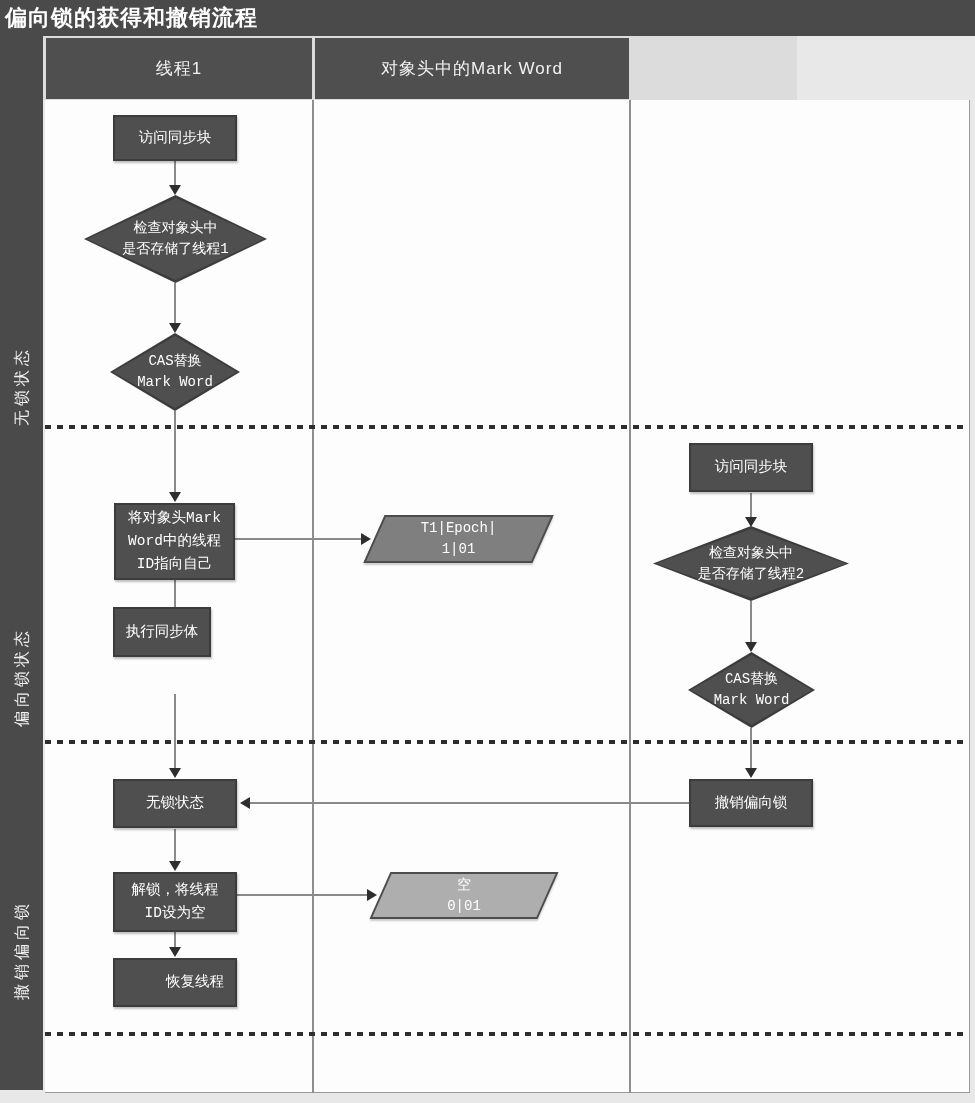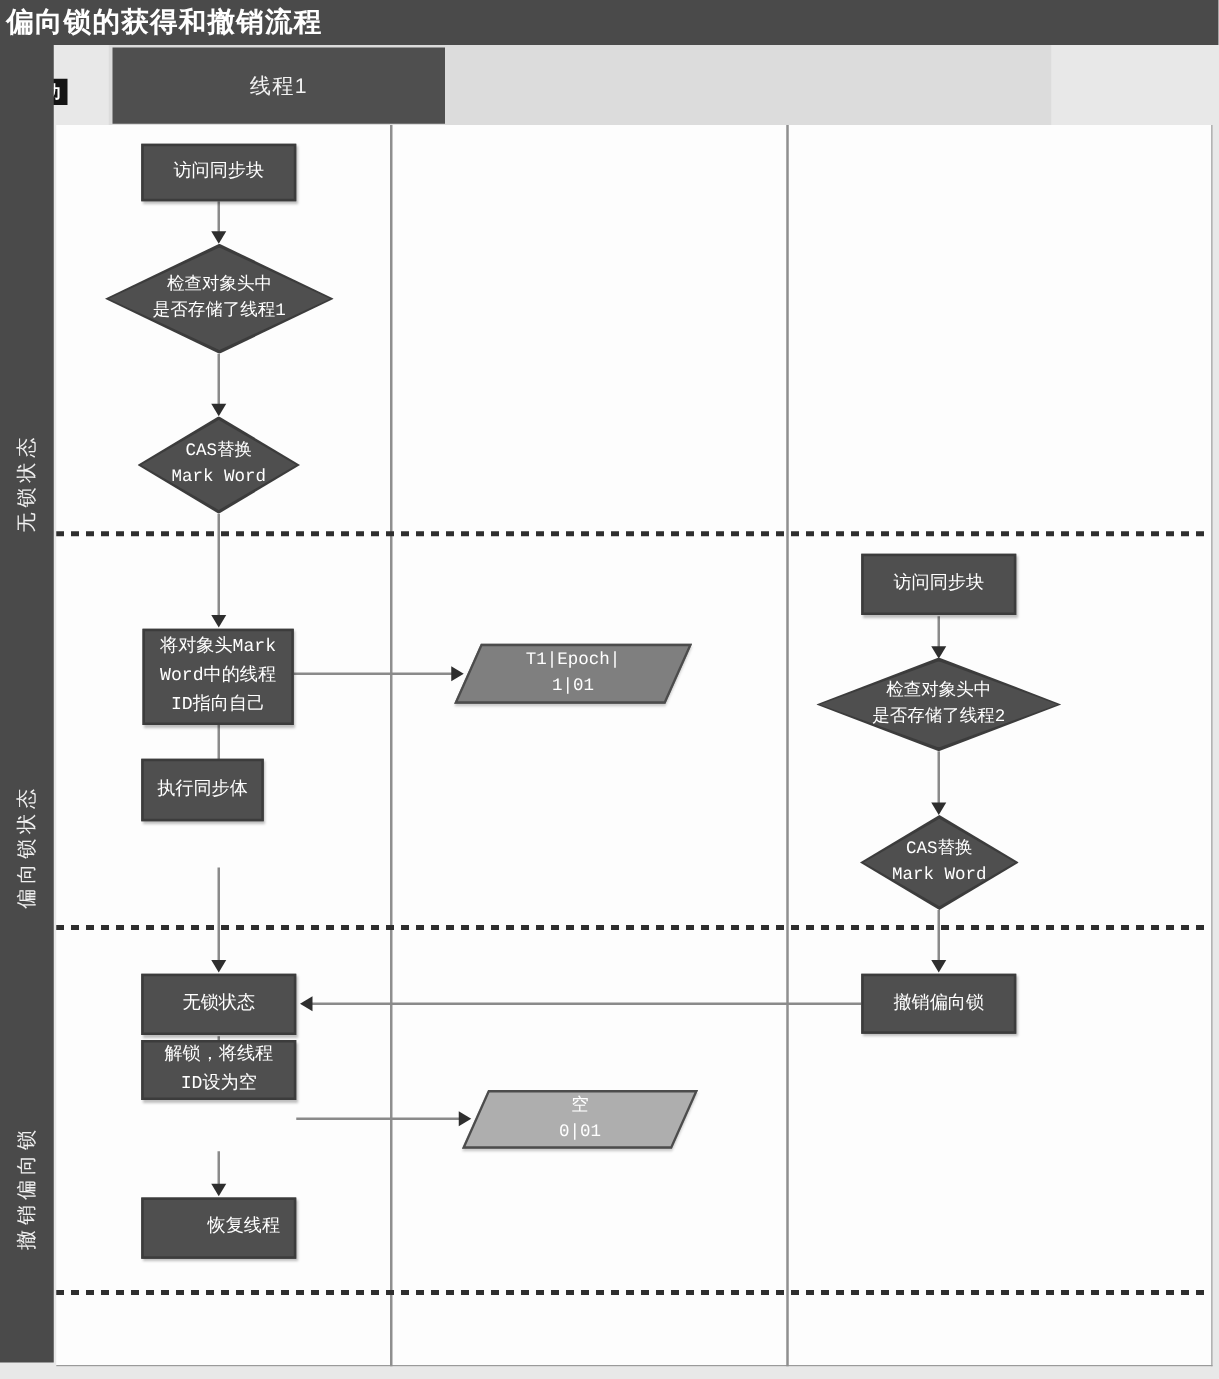--- a/index.html
+++ b/index.html
@@ -19,21 +19,21 @@
     --txt:#ffffff;
     --outer:#e8e8e8;
   }
   *{margin:0;padding:0;box-sizing:border-box;}
   html,body{background:var(--outer);font-family:"Liberation Sans","DejaVu Sans",sans-serif;}
   .screen{position:relative;width:975px;height:1103px;overflow:hidden;background:var(--outer);}
 
   .titlebar{position:absolute;left:0;top:0;width:975px;height:36px;background:var(--frame);display:flex;align-items:center;}
   .title-text{color:var(--txt);font-size:22px;font-weight:bold;padding-left:5px;letter-spacing:1px;}
 
-  .header-band{position:absolute;left:43px;top:36px;width:754px;height:64px;background:var(--band);margin-left:44px;}
+  .header-band{position:absolute;left:43px;top:36px;width:754px;height:64px;background:var(--band);}
   .lane-header{position:absolute;top:2px;height:61px;background:var(--cell);color:#f2f2f2;
     display:flex;align-items:center;justify-content:center;font-size:17px;letter-spacing:1px;}
   .lane-1{left:3px;width:266px;}
   .lane-2{left:272px;width:314px;}
   .lane-3{left:589px;width:339px;}
 
   .sidebar{position:absolute;left:0;top:36px;width:43px;height:1054px;background:var(--frame);}
   .phase-label{position:absolute;left:22px;color:#f0f0f0;font-size:16px;letter-spacing:4px;white-space:nowrap;
     transform:translate(-50%,-50%) rotate(-90deg);}
 
@@ -76,20 +76,23 @@
 
 <div class="screen">
 
   <div class="titlebar">
     <span class="title-text">偏向锁的获得和撤销流程</span>
   </div>
 
   <div class="header-band">
     <div class="lane-header lane-1">
       <span>线程1</span>
+    </div>
+    <div class="lane-header lane-2">
+      <span>对象头中的Mark Word</span>
     </div>
   </div>
 
   <div class="sidebar">
       <div class="phase-label" style="left: 22px; top: 350px;">无锁状态</div>
       <div class="phase-label" style="left: 22px; top: 641px;">偏向锁状态</div>
       <div class="phase-label" style="left: 22px; top: 914px;">撤销偏向锁</div>
     </div>
 
   <div class="canvas"></div>
@@ -202,21 +205,21 @@
       <div class="node node-rect" style="left: 689px; top: 779px; width: 124px; height: 48px;">
         <div class="lines">
           <div>撤销偏向锁</div>
         </div>
       </div>
       <div class="node node-rect" style="left: 113px; top: 779px; width: 124px; height: 49px;">
         <div class="lines">
           <div>无锁状态</div>
         </div>
       </div>
-      <div class="node node-rect" style="left: 113px; top: 832px; width: 124px; height: 48px;">
+      <div class="node node-rect" style="left: 113px; top: 872px; width: 124px; height: 60px;">
         <div class="lines">
           <div>解锁，将线程</div>
           <div>ID设为空</div>
         </div>
       </div>
       <div class="node para" style="background: rgb(174, 174, 174); left: 380px; top: 872px; width: 168px; height: 47px;">
         <div class="lines">
           <div>空</div>
           <div>0|01</div>
         </div>

